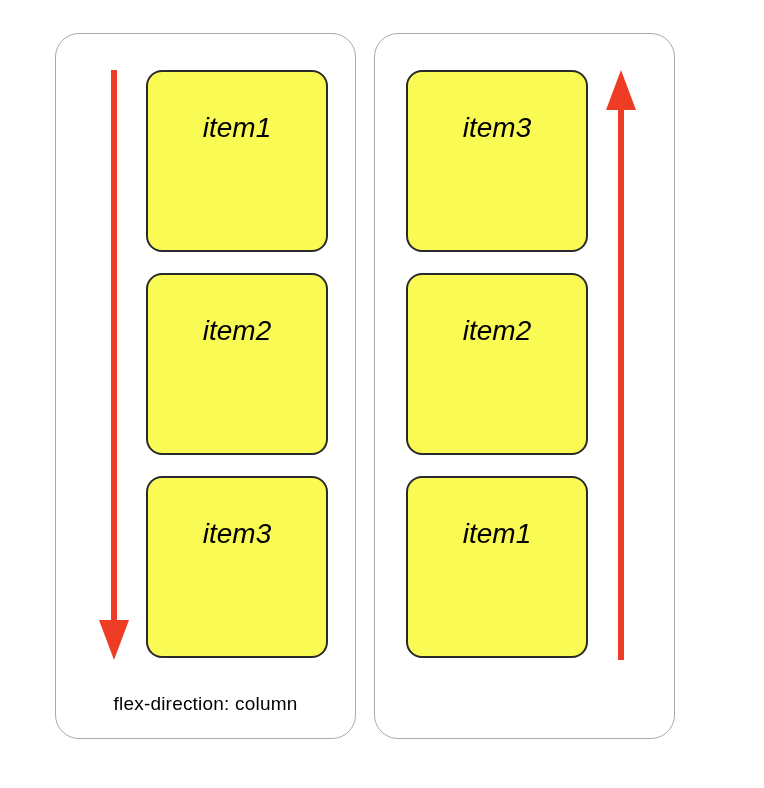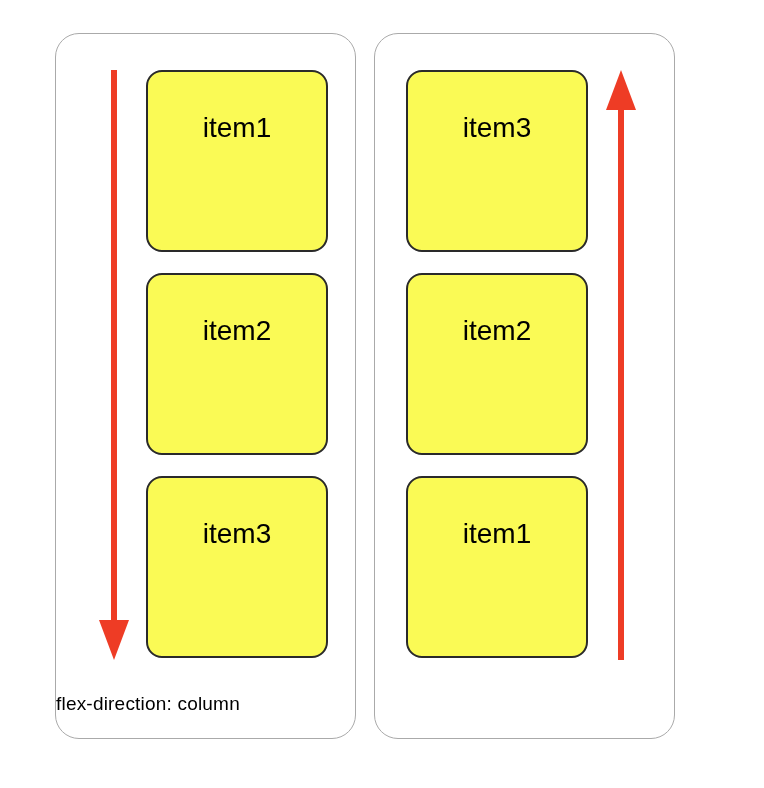--- a/index.html
+++ b/index.html
@@ -41,40 +41,41 @@
     width: 182px;
     height: 182px;
     box-sizing: border-box;
     background: var(--item_fill, #FAFA55);
     border: 2px solid var(--item_border, #2a2a2a);
     border-radius: 16px;
     text-align: center;
     padding-top: 40px;
     font-size: 28px;
     color: var(--text, #000000);
+    font-style: italic;
   }
 
   .arrow-svg {
     position: absolute;
     top: 36px;
     width: 32px;
     height: 590px;
     display: block;
   }
   .panel.left  .arrow-svg { left: 42px; }
   .panel.right .arrow-svg { left: 230px; }
   .arrow-line { stroke: var(--arrow, #EE3C25); stroke-width: 6; }
   .arrow-head { fill: var(--arrow, #EE3C25); }
 
   .caption {
     position: absolute;
     bottom: 23px;
     left: 0;
     width: 100%;
-    text-align: left;
+    text-align: center;
     font-size: 19px;
     color: var(--text, #000000);
     letter-spacing: 0.2px;
     margin-top: 41px;
   }
 </style>
 </head>
 <body>
 
 <div class="panel left">

